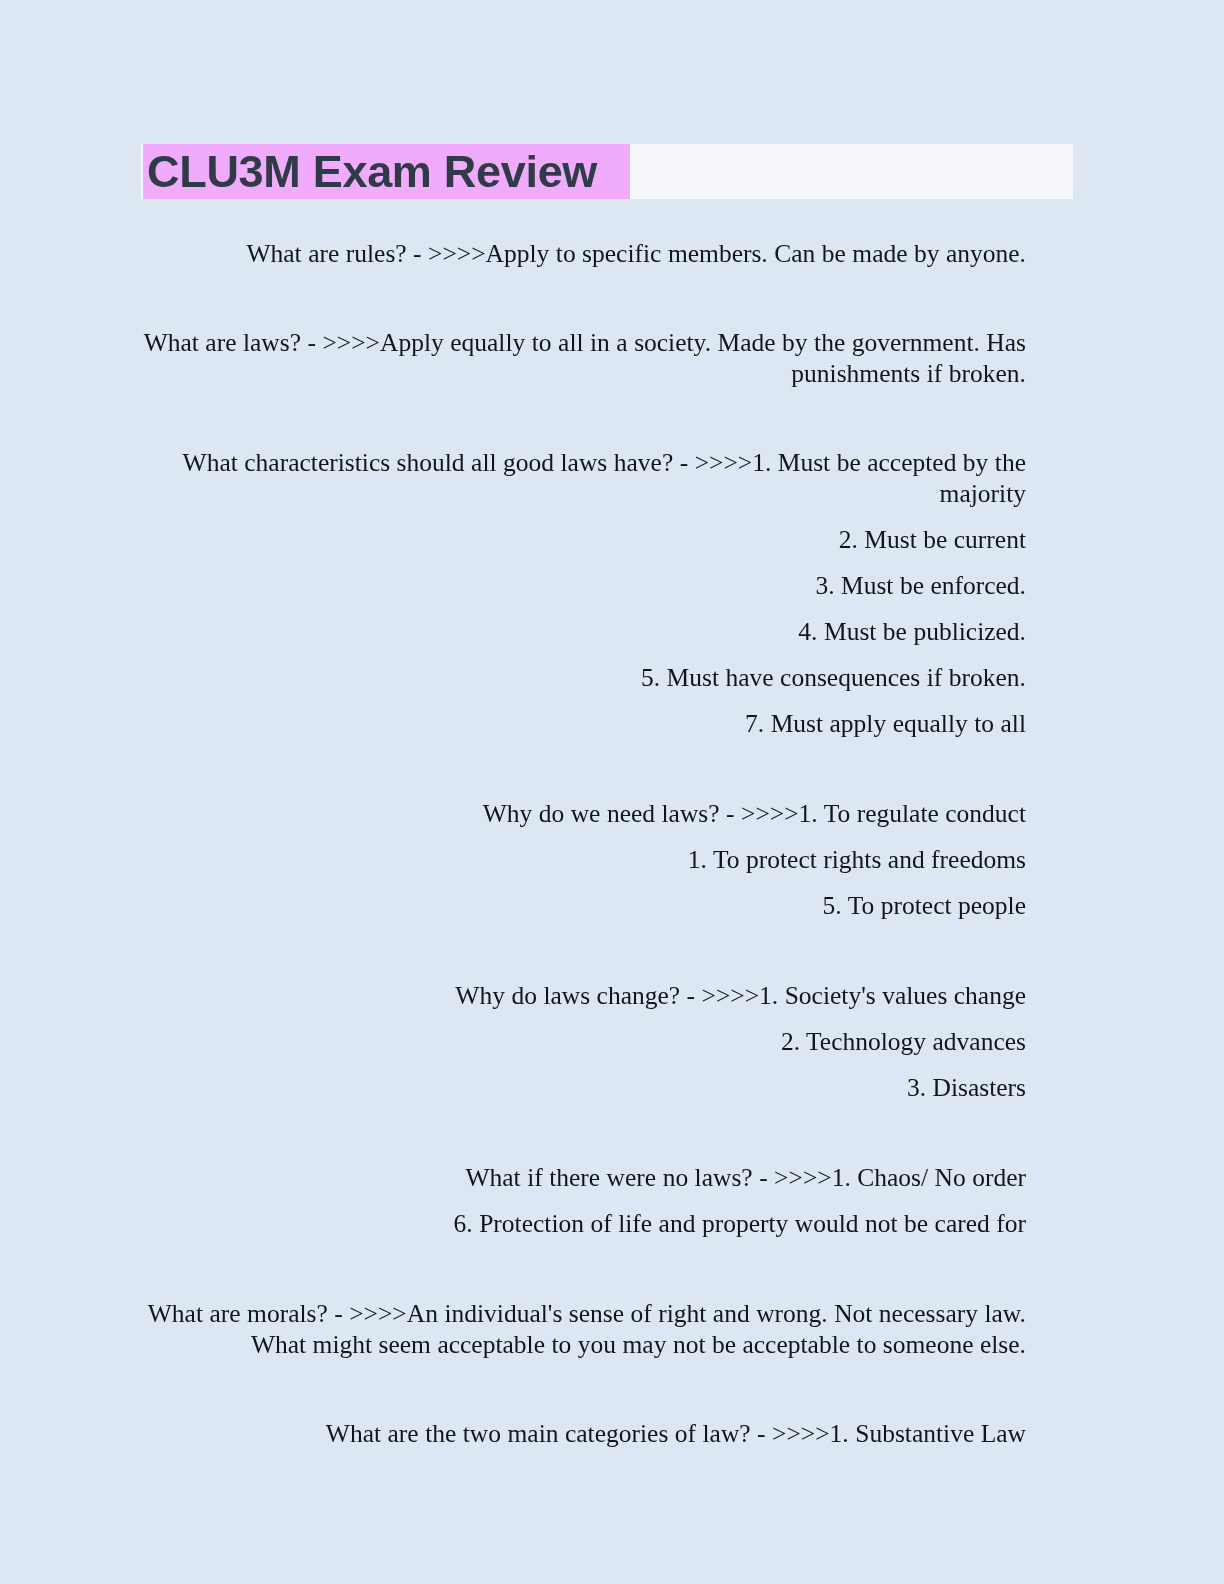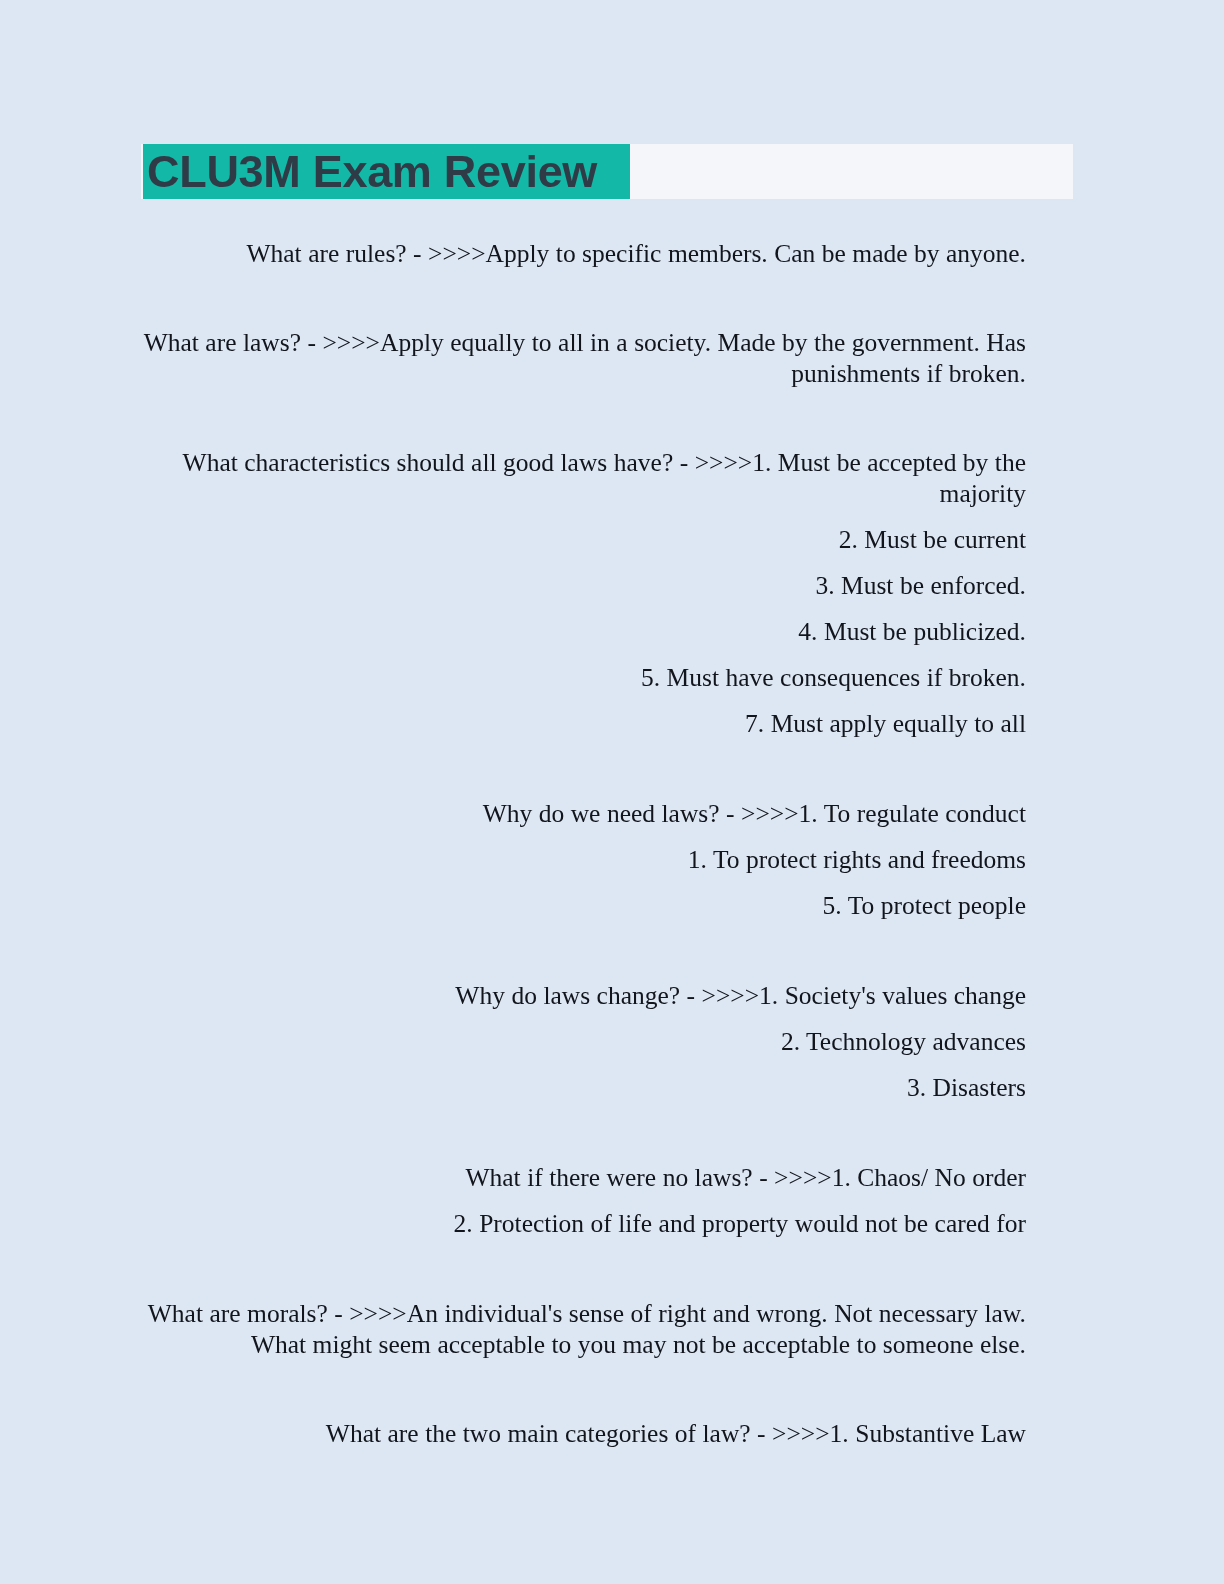--- a/index.html
+++ b/index.html
@@ -32,21 +32,21 @@
     height: 55px;
     background: #f4f6fa;
   }
 
   .title-highlight {
     position: absolute;
     left: 143px;
     top: 144px;
     width: 487px;
     height: 55px;
-    background: #14b8a6;
+    background: #f0abfc;
     display: flex;
     align-items: center;
     overflow: hidden;
   }
 
   .title-text {
     font-family: "Liberation Sans", "DejaVu Sans", sans-serif;
     font-weight: bold;
     font-size: 45px;
     line-height: 45px;
@@ -137,21 +137,21 @@
       <div class="gap-line"></div>
       <p class="para">2. Technology advances</p>
       <div class="gap-line"></div>
       <p class="para">3. Disasters</p>
     </div>
     <div class="gap-section"></div>
 
     <div class="qa-block">
       <p class="para">What if there were no laws? - &gt;&gt;&gt;&gt;1. Chaos/ No order</p>
       <div class="gap-line"></div>
-      <p class="para">2. Protection of life and property would not be cared for</p>
+      <p class="para">6. Protection of life and property would not be cared for</p>
     </div>
     <div class="gap-section"></div>
 
     <div class="qa-block">
       <p class="para">What are morals? - &gt;&gt;&gt;&gt;An individual's sense of right and wrong. Not necessary law. What might seem acceptable to you may not be acceptable to someone else.</p>
     </div>
     <div class="gap-block"></div>
 
     <div class="qa-block">
       <p class="para">What are the two main categories of law? - &gt;&gt;&gt;&gt;1. Substantive Law</p>

